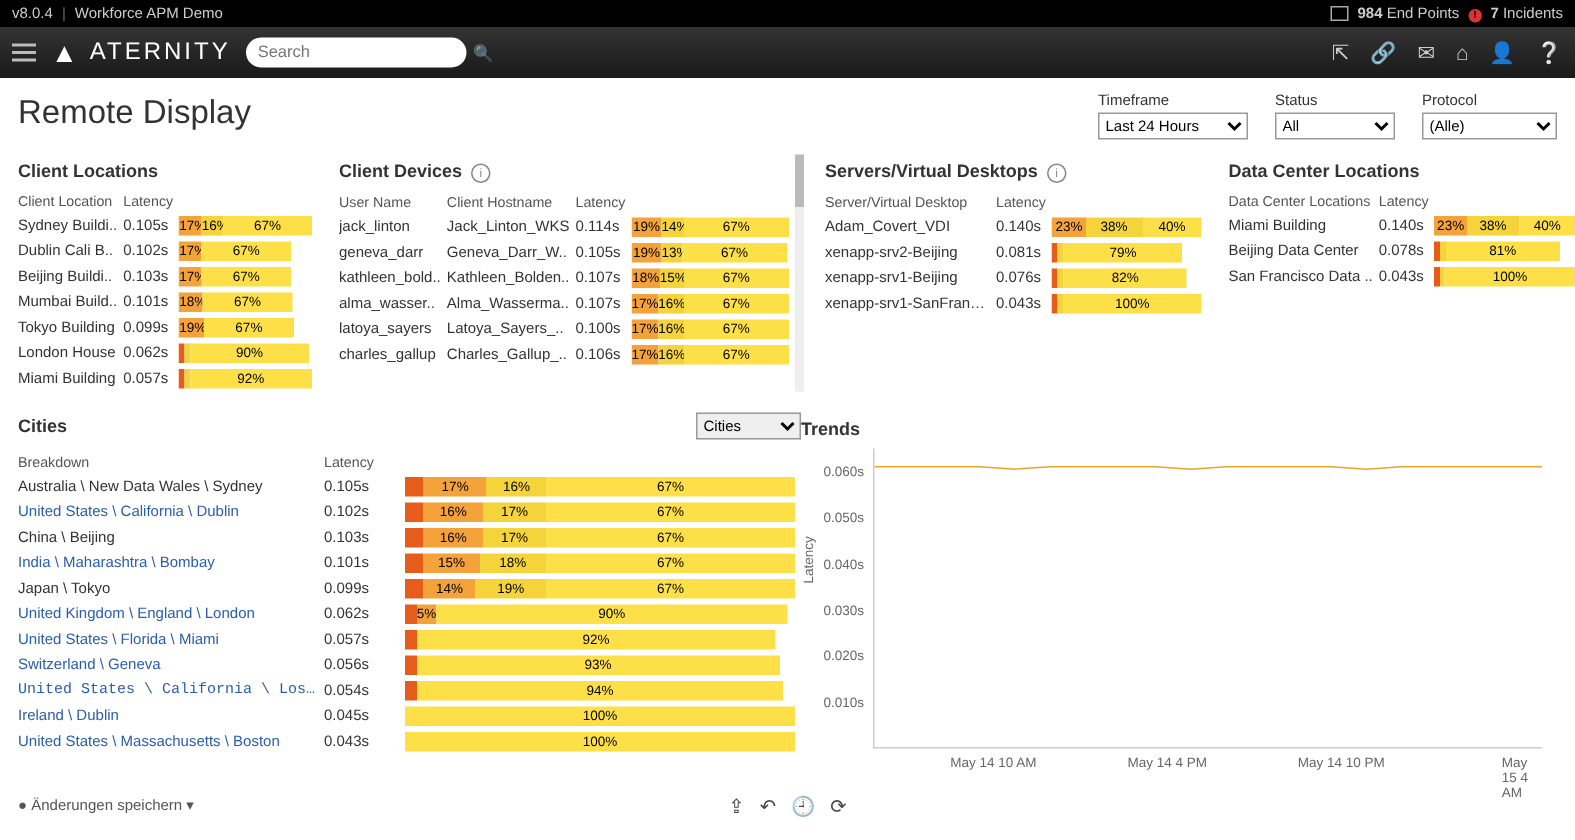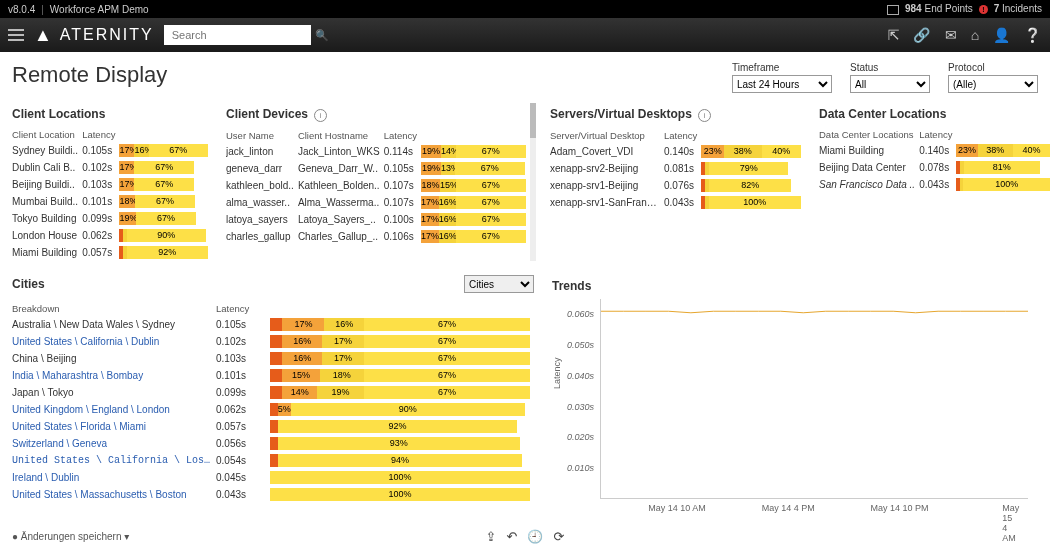--- a/index.html
+++ b/index.html
@@ -8,21 +8,21 @@
   .topbar .spacer{flex:1;}
   .topbar .end{display:flex;gap:6px;align-items:center;}
   .tb-icon{width:10px;height:8px;display:inline-block;border:1px solid #aaa;margin-right:3px;vertical-align:middle;}
   .tb-warn{width:9px;height:9px;border-radius:50%;background:#d33;display:inline-block;margin-right:3px;text-align:center;line-height:9px;color:#000;font-weight:bold;font-size:7px;}
   
   .navbar{background:linear-gradient(#333,#1a1a1a);height:34px;display:flex;align-items:center;padding:0 8px;gap:10px;}
   .hamburger{display:flex;flex-direction:column;gap:3px;cursor:pointer;}
   .hamburger span{width:16px;height:2px;background:#bbb;}
   .logo{display:flex;align-items:center;gap:6px;color:#fff;font-size:16px;letter-spacing:2px;font-weight:300;}
   .logo-tri{color:#fff;font-size:18px;}
-  .search{background:#fff;border-radius:0;width:135px;height:20px;display:flex;align-items:center;padding:0 6px;}
+  .search{background:#fff;border-radius:10px;width:135px;height:20px;display:flex;align-items:center;padding:0 6px;}
   .search input{border:none;outline:none;font-size:11px;flex:1;background:transparent;}
   .search-icon{opacity:.6;}
   .nav-spacer{flex:1;}
   .nav-icons{display:flex;gap:14px;align-items:center;}
   .nav-icons span{color:#ccc;font-size:14px;cursor:pointer;}
   
   .page-head{display:flex;align-items:flex-start;padding:10px 12px 6px;}
   .page-title{font-size:22px;color:#333;}
   .page-head .spacer{flex:1;}
   .filters{display:flex;gap:18px;}
@@ -48,21 +48,21 @@
   .scroll-hint{width:6px;background:#eee;position:relative;}
   .scroll-thumb{background:#bbb;position:absolute;left:0;right:0;top:0;height:35px;}
   
   .cities-row{display:flex;align-items:center;padding:4px 12px 0;}
   .cities-row h3{font-size:12px;font-weight:bold;margin:0;}
   .cities-row .spacer{flex:1;}
   .cities-row select{font-size:10px;height:18px;width:70px;border:1px solid #999;}
   
   .trends{padding:4px 0;}
   .chart-wrap{position:relative;height:220px;margin-left:48px;margin-right:10px;margin-top:6px;}
-  .y-ticks{position:absolute;left:-44px;top:0;bottom:20px;width:40px;font-style:italic;}
+  .y-ticks{position:absolute;left:-44px;top:0;bottom:20px;width:40px;}
   .y-ticks div{position:absolute;right:2px;font-size:9px;color:#666;transform:translateY(-50%);}
   .y-label{position:absolute;left:-48px;top:50%;transform:rotate(-90deg) translateX(20px);transform-origin:left top;font-size:9px;color:#666;}
   .plot{position:absolute;left:0;right:0;top:0;bottom:20px;border-left:1px solid #ccc;border-bottom:1px solid #ccc;}
   .plot svg{width:100%;height:100%;}
   .x-ticks{position:absolute;left:0;right:0;bottom:0;height:18px;}
   .x-ticks div{position:absolute;font-size:9px;color:#666;transform:translateX(-50%);top:2px;}
   
   .footer{display:flex;align-items:center;padding:8px 12px 4px;font-size:10px;color:#555;}
   .footer .spacer{flex:1;}
   .footer-icons{display:flex;gap:10px;position:absolute;left:50%;transform:translateX(-50%);}
@@ -402,36 +402,36 @@
             <td>0.078s</td>
             <td style="width:100px;">
               <div class="bar" style="width:100%;">
                 <span class="seg-o" style="width:4%"></span>
                 <span class="seg-y2" style="width:4%"></span>
                 <span class="seg-g" style="width:81%">81%</span>
               </div>
             </td>
           </tr>
           <tr>
-            <td style="max-width:100px;font-style:italic;">San Francisco Data ..</td>
+            <td style="max-width:100px;">San Francisco Data ..</td>
             <td>0.043s</td>
             <td style="width:100px;">
               <div class="bar" style="width:100%;">
                 <span class="seg-o" style="width:4%"></span>
                 <span class="seg-y2" style="width:4%"></span>
                 <span class="seg-g" style="width:100%">100%</span>
               </div>
             </td>
           </tr>
         </tbody>
     </table>
   </div>
 </div>
 
-<div style="display:flex;gap:18px;padding:10px 12px 0;">
+<div style="display:flex;gap:0;padding:10px 12px 0;">
 
   <div style="width:522px;">
     <div class="cities-row" style="padding:0;">
       <h3>Cities</h3>
       <div class="spacer"></div>
       <select><option>Cities</option></select>
     </div>
     <table style="margin-top:8px;">
       <thead>
           <tr>

